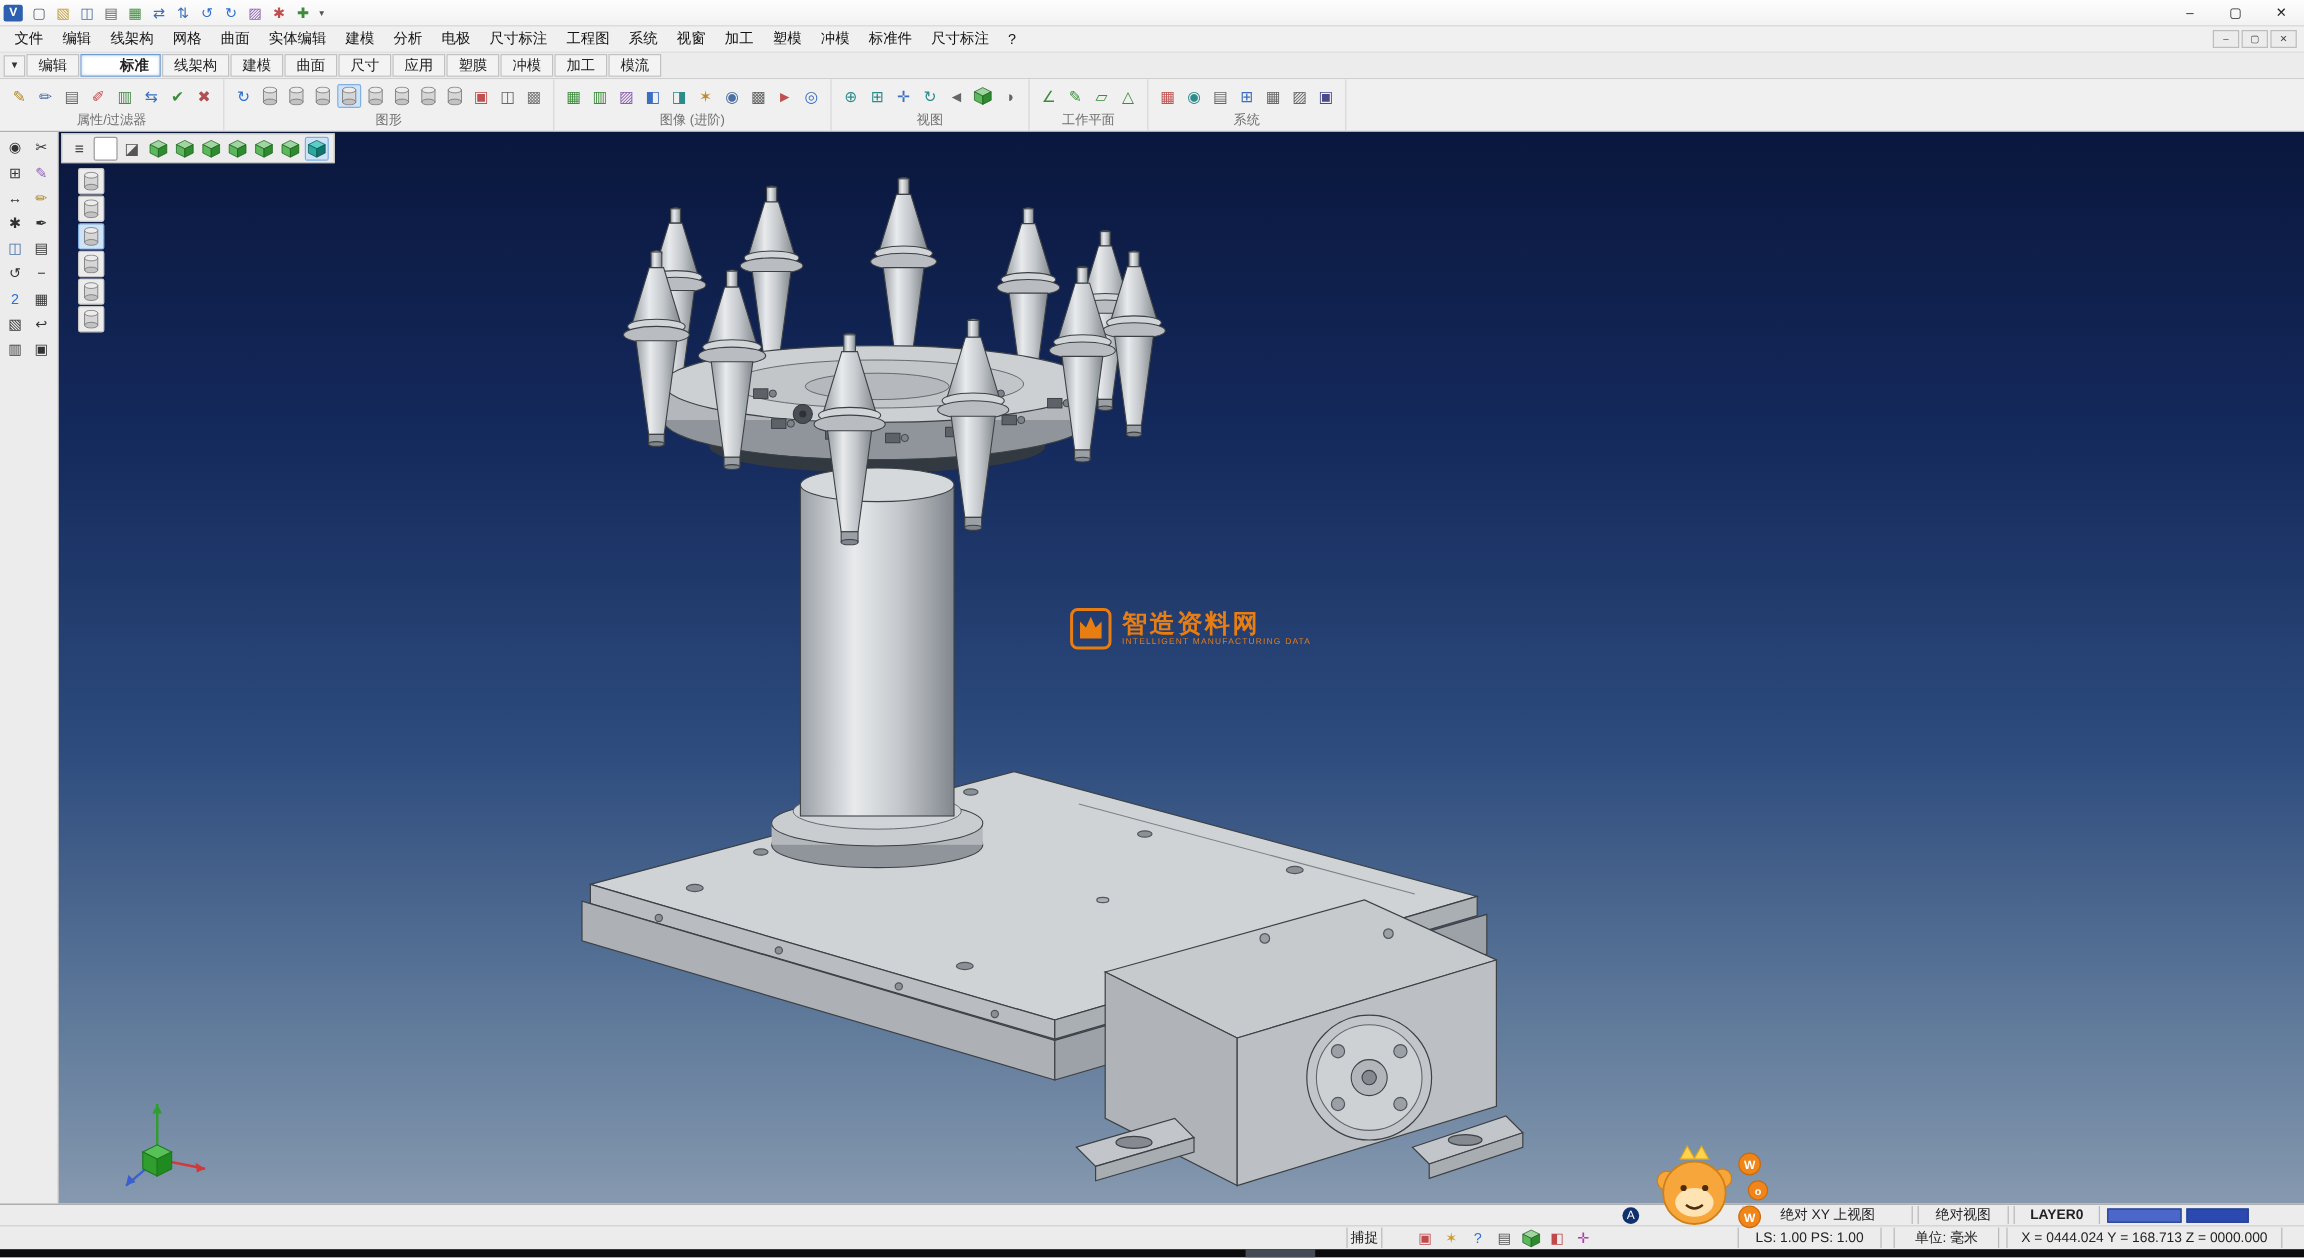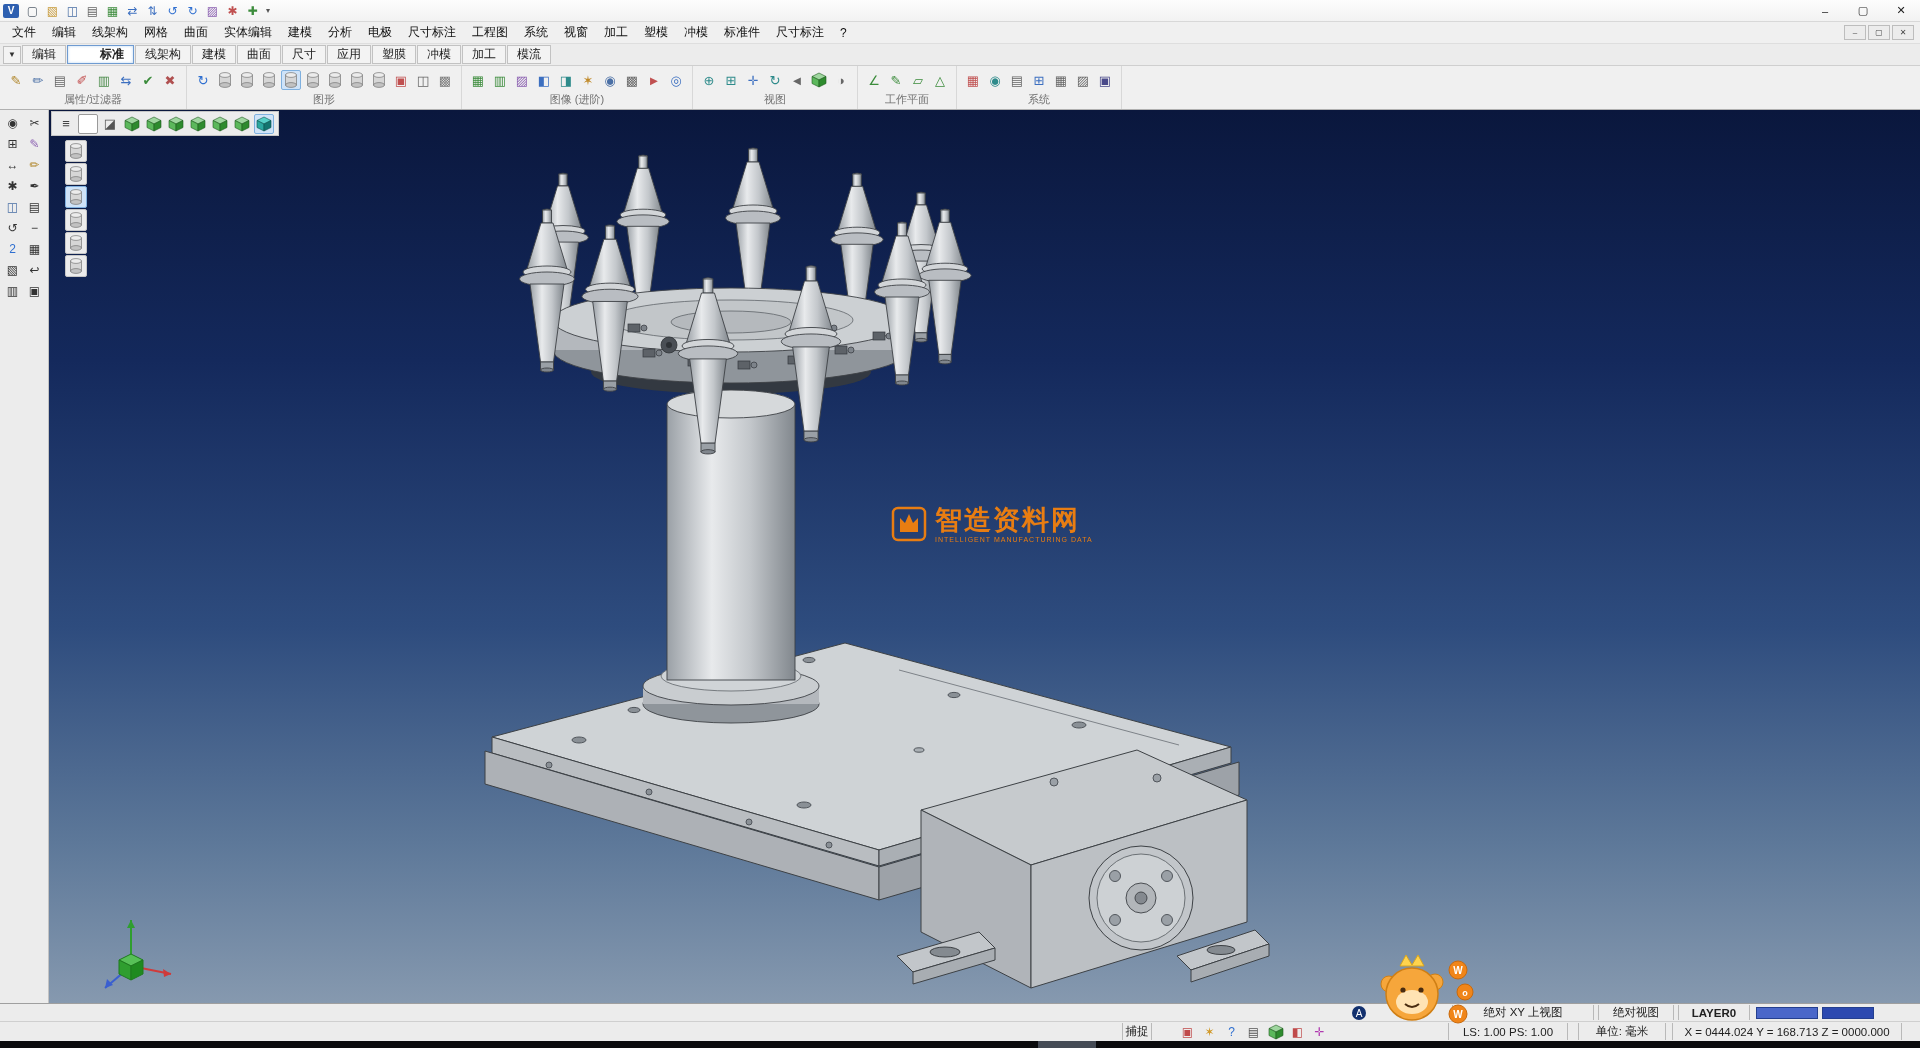--- a/index.html
+++ b/index.html
@@ -45,21 +45,21 @@
 
   .viewport{flex:1;position:relative;background:linear-gradient(180deg,#0a173d 0%,#14295c 28%,#2e4c7e 58%,#5d7899 82%,#8699af 100%);overflow:hidden;}
   .vp-toolbar{position:absolute;left:2px;top:1px;height:25px;background:#ececec;border:1px solid #c6c6c6;display:flex;align-items:center;gap:2px;padding:1px 4px;z-index:6;}
   .mini-col{position:absolute;left:16px;top:30px;width:24px;display:flex;flex-direction:column;gap:1px;z-index:6;}
   .mini-col .ic{width:22px;height:22px;background:#ececec;border:1px solid #c6c6c6;}
   .mini-col .ic.active{background:#cfe3f8;border-color:#7fb0df;}
 
   #model-svg{position:absolute;inset:0;}
 
   .watermark{position:absolute;left:842px;top:396px;display:flex;align-items:center;gap:8px;z-index:4;}
-  .wm-title{font-size:27px;font-weight:bold;color:#e87d12;letter-spacing:2px;line-height:1.1;}
+  .wm-title{font-size:21px;font-weight:bold;color:#e87d12;letter-spacing:2px;line-height:1.1;}
   .wm-sub{font-size:7px;color:#e87d12;letter-spacing:1px;}
 
   .triad{position:absolute;left:46px;top:798px;z-index:4;}
 
   
   .status-row1{position:relative;height:18px;background:#ececec;border-top:1px solid #9f9f9f;font-size:11.5px;z-index:20;}
   .status-row2{position:relative;height:20px;background:#ececec;border-top:1px solid #cfcfcf;font-size:11.5px;z-index:20;}
   .scell{position:absolute;top:1px;bottom:1px;display:flex;align-items:center;justify-content:center;color:#222;border-left:1px solid #b9b9b9;border-right:1px solid #b9b9b9;background:#ececec;white-space:nowrap;padding:4px 4px;}
   .bold{font-weight:bold;}
   .a-badge{position:absolute;left:1352px;top:2px;width:14px;height:14px;border-radius:50%;background:#12306e;color:#fff;font-size:10px;display:flex;align-items:center;justify-content:center;}

